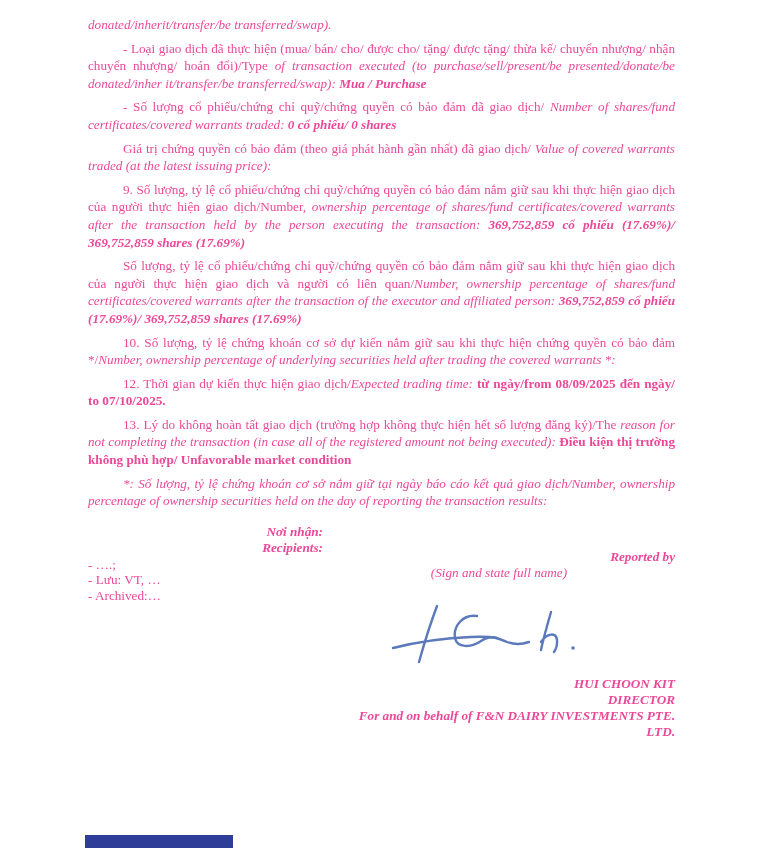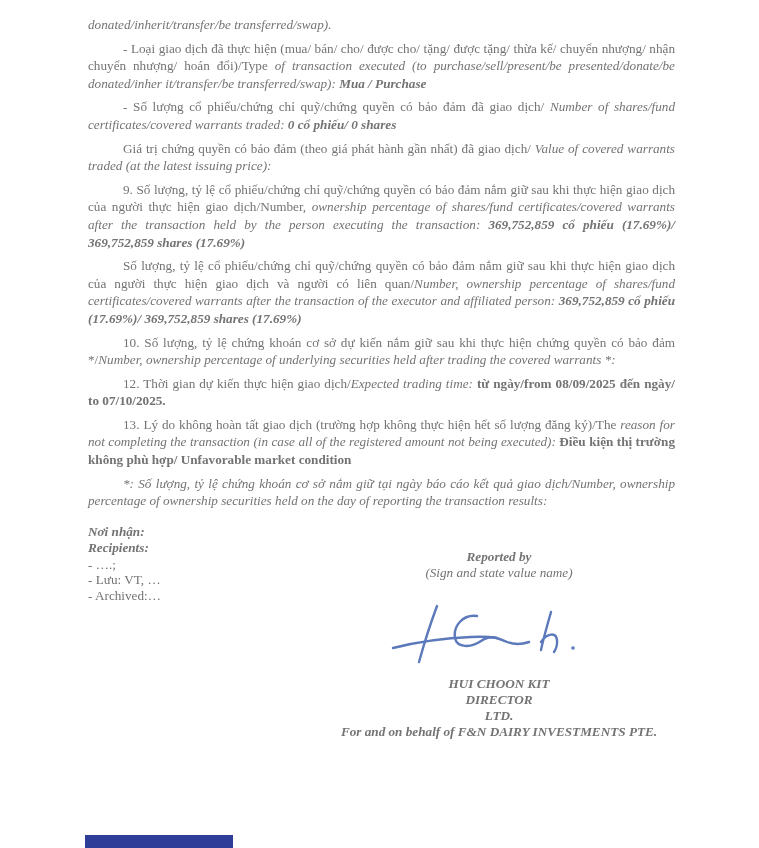--- a/index.html
+++ b/index.html
@@ -3,39 +3,39 @@
 <meta charset="utf-8">
 <style>
   * { margin: 0; padding: 0; box-sizing: border-box; }
   html, body { background: #ffffff; }
   .page {
     position: relative;
     width: 759px;
     height: 848px;
     background: #ffffff;
     font-family: "Liberation Serif", "DejaVu Serif", serif;
-    color: #737373;
+    color: #ec4899;
     font-size: 13.2px;
     overflow: hidden;
   }
   .content {
     position: absolute;
     left: 88px;
     top: 16px;
     width: 587px;
   }
   p.para {
     text-align: justify;
     line-height: 17.6px;
     margin-bottom: 6px;
   }
   p.ind { text-indent: 35px; }
   .it  { font-style: italic; }
   .b   { font-weight: bold; }
-  .bi  { font-weight: bold; font-style: italic; }
+  .bi  { font-weight: bold; font-style: italic; text-align: right; }
   .footer {
     display: flex;
     margin-top: 14px;
     line-height: 16.5px;
   }
   .footer-left { flex: 0 0 235px; }
   .footer-left .recip-item { line-height: 15.5px; }
   .footer-right {
     flex: 1 1 auto;
     text-align: center;
@@ -87,36 +87,36 @@
     <div class="footer">
       <div class="footer-left">
         <div class="bi">Nơi nhận:</div>
         <div class="bi">Recipients:</div>
         <div class="recip-item">- ….;</div>
         <div class="recip-item">- Lưu: VT, …</div>
         <div class="recip-item">- Archived:…</div>
       </div>
       <div class="footer-right">
         <div class="bi">Reported by</div>
-        <div class="it">(Sign and state value name)</div>
+        <div class="it">(Sign and state full name)</div>
         <div class="signature-wrap">
           <svg width="240" height="78" viewBox="0 0 240 78" fill="none" xmlns="http://www.w3.org/2000/svg">
             <g stroke="#5b79bb" stroke-width="2.4" stroke-linecap="round" fill="none">
               <path d="M14 52 C38 46, 66 42, 92 41 C104 40.5, 112 41, 118 42"></path>
               <path d="M58 10 C52 26, 45 48, 40 66"></path>
               <path d="M98 20 C84 18, 74 30, 76 42 C78 52, 92 52, 102 45 C112 38, 118 42, 128 46 C136 49, 144 48, 150 46"></path>
               <path d="M172 16 C168 30, 164 44, 162 54 M162 46 C168 37, 177 36, 178 44 C178.6 49, 177 53, 175 56"></path>
               <circle cx="194" cy="52" r="1.8" fill="#5b79bb" stroke="none"></circle>
             </g>
           </svg>
         </div>
         <div class="signer-block">
           <div class="bi">HUI CHOON KIT</div>
           <div class="bi">DIRECTOR</div>
+          <div class="bi">For and on behalf of F&amp;N DAIRY INVESTMENTS PTE.</div>
           <div class="bi">LTD.</div>
-          <div class="bi">For and on behalf of F&amp;N DAIRY INVESTMENTS PTE.</div>
         </div>
       </div>
     </div>
   </div>
 
   <div class="bottom-bar"></div>
 </div>
 
 </body></html>

